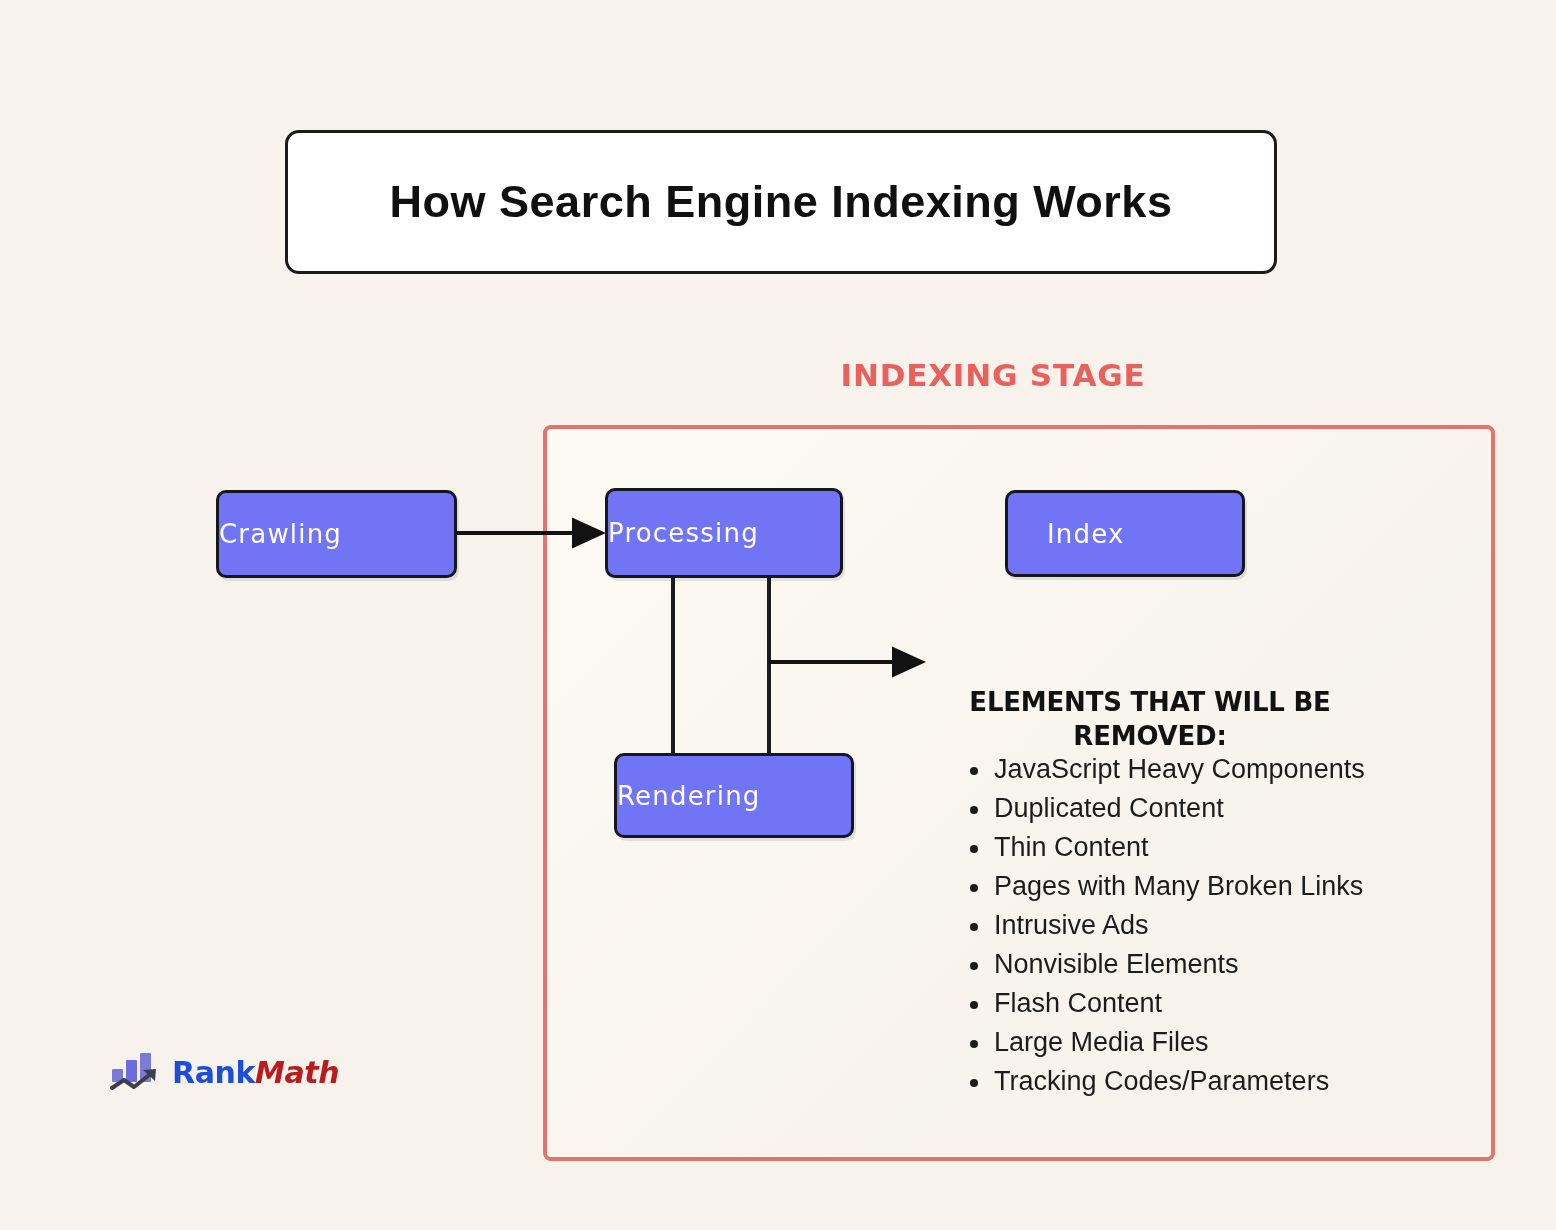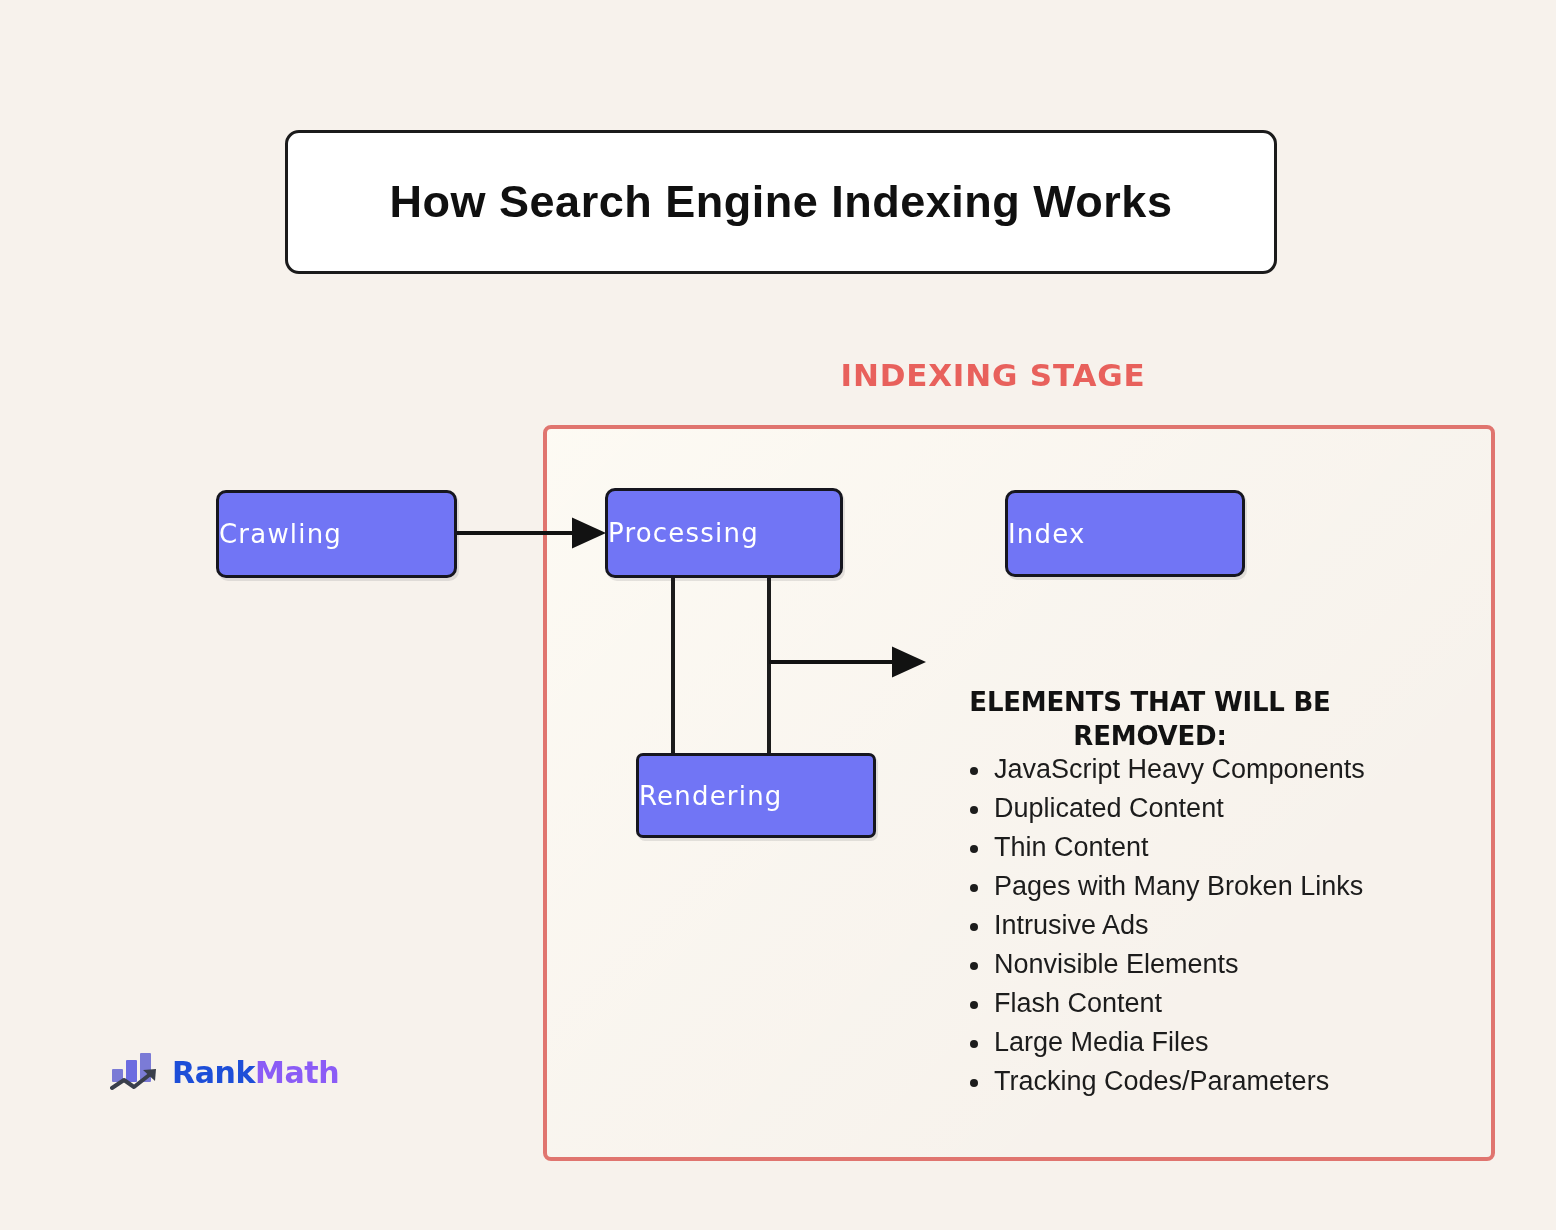--- a/index.html
+++ b/index.html
@@ -77,22 +77,22 @@
     display: flex;
     align-items: center;
     color: #ffffff;
     font-family: "DejaVu Sans", sans-serif;
     font-size: 26px;
     letter-spacing: 1.2px;
     box-shadow: 2px 3px 0 rgba(20,20,30,0.10);
   }
   .box-crawling   { left: 216px; top: 490px; width: 241px; height: 88px; }
   .box-processing { left: 605px; top: 488px; width: 238px; height: 90px; }
-  .box-index      { left: 1005px; top: 490px; width: 240px; height: 87px; }
-  .box-rendering  { left: 636px; top: 753px; width: 240px; height: 85px; border-radius: 7px; }
+  .box-index      { left: 1005px; top: 490px; width: 240px; height: 87px; padding-left: 39px; }
+  .box-rendering  { left: 614px; top: 753px; width: 240px; height: 85px; }
 
   
   .connectors {
     position: absolute;
     left: 0; top: 0;
     width: 1556px; height: 1230px;
     pointer-events: none;
   }
 
   
@@ -145,21 +145,21 @@
     gap: 10px;
   }
   .logo-mark { width: 52px; height: 44px; display: block; }
   .logo-word {
     font-family: "DejaVu Sans", sans-serif;
     font-size: 30px;
     font-weight: bold;
     letter-spacing: -0.4px;
   }
   .logo-rank { color: #1d4ed8; }
-  .logo-math { color: #8b5cf6; }
+  .logo-math { color: #b91c1c; font-style: italic; }
 </style>
 </head>
 <body>
 
 <div id="canvas">
 
   <div class="title-card">
     <div class="title-text">How Search Engine Indexing Works</div>
   </div>
 

